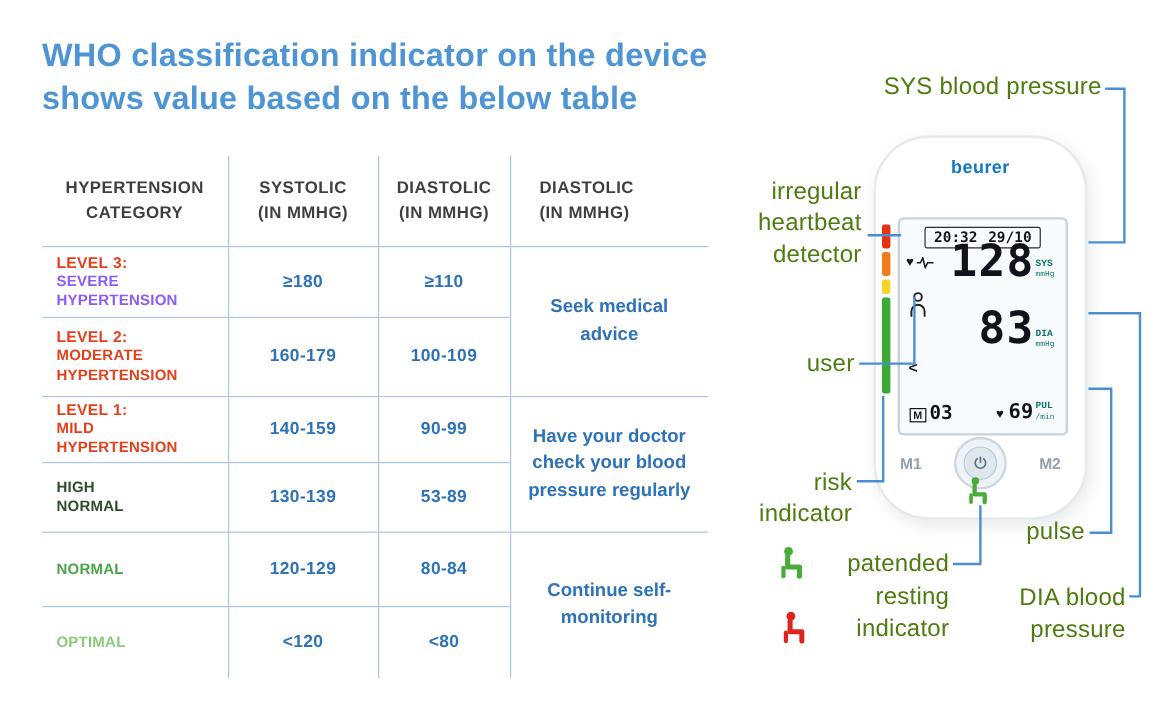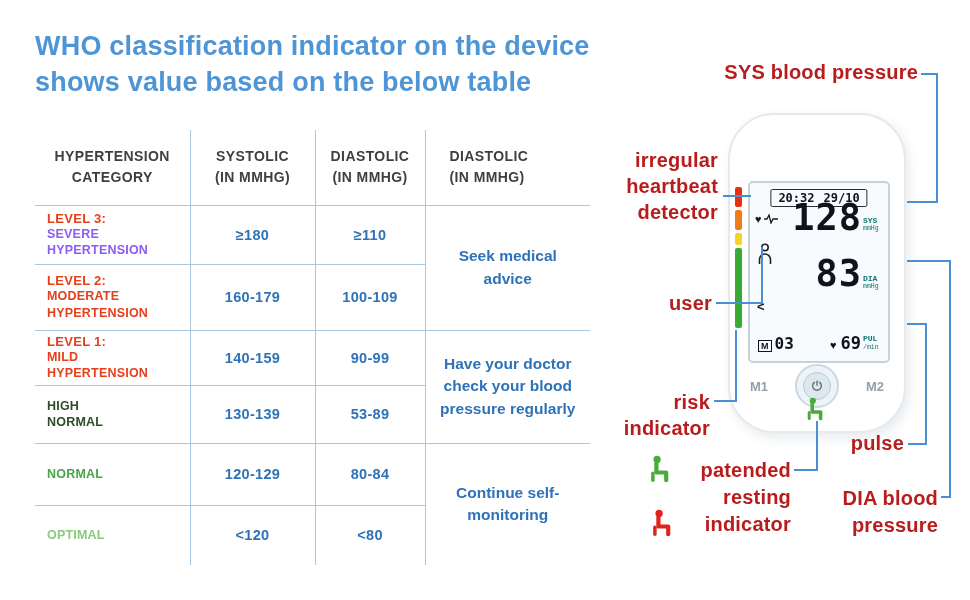--- a/index.html
+++ b/index.html
@@ -90,21 +90,21 @@
     border:2px solid #ccd8e0; display:flex; align-items:center; justify-content:center;
   }
   .power-inner {
     width:28px; height:28px; border-radius:50%; background:#dde7ee;
     border:1.5px solid #bccad4; display:flex; align-items:center; justify-content:center;
   }
   .rest-icon { position:absolute; left:50%; top:282px; transform:translateX(-50%); color:#49ac39; }
 
   
   .callout {
-    position:absolute; color:#b91c1c; font-size:20px; font-weight:bold;
+    position:absolute; color:#4d7c0f; font-size:20px; font-weight:normal;
     white-space:pre-line; letter-spacing:.2px;
   }
   .c-sys      { left:640px; top:61px;  width:278px; text-align:right; }
   .c-irr      { left:580px; top:147px; width:138px; text-align:right; line-height:26px; }
   .c-user     { left:640px; top:292px; width:72px;  text-align:right; }
   .c-risk     { left:580px; top:389px; width:130px; text-align:right; line-height:26px; }
   .c-pulse    { left:824px; top:432px; width:80px;  text-align:right; }
   .c-rest     { left:640px; top:457px; width:151px; text-align:right; line-height:27px; }
   .c-dia      { left:816px; top:485px; width:122px; text-align:right; line-height:27px; }
   .seated { position:absolute; }
@@ -201,20 +201,21 @@
         <td class="cat">
           <div class="nm" style="color: rgb(140, 200, 125);">OPTIMAL</div>
         </td>
         <td class="val">&lt;120</td>
         <td class="val">&lt;80</td>
       </tr>
     </tbody>
   </table>
 
   <div class="device">
+    <div class="brand">beurer</div>
 
     <div class="risk-bar">
       <span class="risk-seg" style="height: 20px; background: rgb(229, 48, 18);"></span>
       <span class="risk-seg" style="height: 20px; background: rgb(240, 125, 24);"></span>
       <span class="risk-seg" style="height: 12px; background: rgb(245, 211, 39);"></span>
       <span class="risk-seg" style="height: 80px; background: rgb(58, 170, 53);"></span>
     </div>
 
     <div class="screen">
       <div class="time-box mono">

